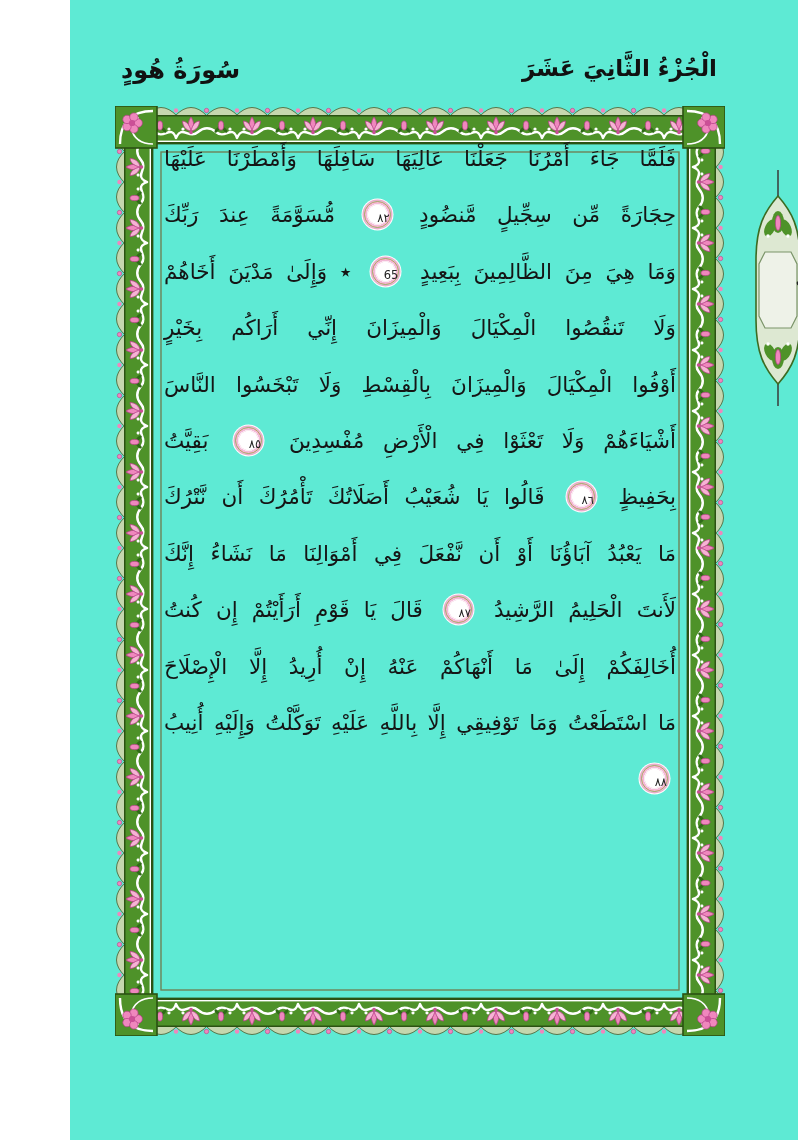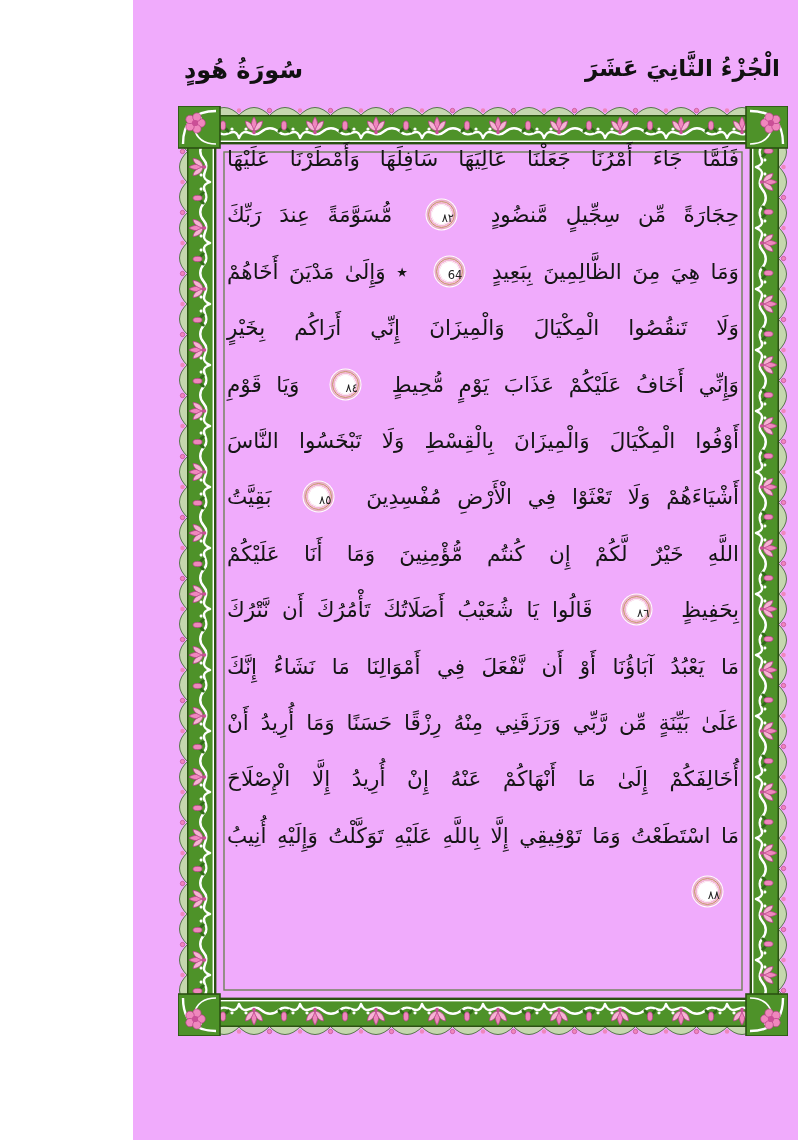--- a/index.html
+++ b/index.html
@@ -1,17 +1,17 @@
 <!DOCTYPE html>
 <html lang="ar" dir="rtl"><head>
 <meta charset="utf-8">
 <style>
   * { margin:0; padding:0; box-sizing:border-box; }
   body { background:#ffffff; font-family:"DejaVu Sans", sans-serif; }
-  .page { position:relative; width:665px; height:1140px; background:#f0abfc; overflow:hidden; direction:rtl; color:#1a1a1a; }
+  .page { position:relative; width:728px; height:1140px; background:#5eead4; overflow:hidden; direction:rtl; color:#1a1a1a; }
 
   
   .surah-header { position:absolute; left:60px; top:56px; width:110px; text-align:left;
     font-size:24px; font-weight:bold; color:#111; white-space:nowrap; }
   .juz-header { position:absolute; left:502px; top:55px; width:145px; text-align:right;
     font-size:23px; font-weight:bold; color:#111; white-space:nowrap; direction:rtl; }
 
   
   .frame-wrap { position:absolute; left:45px; top:106px; width:610px; height:930px; }
   .frame-wrap svg { display:block; }
@@ -20,21 +20,21 @@
   .text-block { position:absolute; left:94px; top:131px; width:512px; height:846px; }
   .qline { height:56.4px; line-height:56.4px; font-size:21.5px; direction:rtl;
     text-align:justify; text-align-last:justify; text-justify:inter-word;
     white-space:normal; color:#151515; }
   .qline span { vertical-align:baseline; }
 
   
   .vm { display:inline-block; width:27px; height:27px; border-radius:50%;
     background:radial-gradient(circle, #ffffff 0 52%, #fbe9f2 53% 60%, #f3b9d6 61% 82%, #fdeff6 83% 100%);
     border:1px solid #c59a63; box-shadow:0 0 0 1.5px #eaaccb, 0 0 0 2.5px #ffffff;
-    line-height:26px; vertical-align:middle; margin:0 18px; }
+    line-height:26px; vertical-align:middle; margin:0 8px; }
   .vm-n { font-size:11.5px; color:#222; display:inline-block; line-height:26px; }
 
   
   .hizb-wrap { position:absolute; left:677px; top:170px; width:62px; height:236px; }
   .hizb-labels { position:absolute; left:717px; top:273px; width:62px; text-align:center; pointer-events:none; }
   .hizb-label { font-size:14.5px; font-weight:bold; color:#222; line-height:17px; }
   .hizb-number { font-size:13px; color:#222; line-height:13px; }
 
   
   .page-number { position:absolute; left:45px; top:1050px; width:610px; text-align:center;
@@ -113,29 +113,27 @@
           <use href="#cornerpiece"></use>
         </g>
 
       <rect x="46" y="46" width="518" height="838" fill="none" stroke="#6e8258" stroke-width="1.4"></rect>
     </svg>
   </div>
 
   <div class="text-block">
       <div class="qline"><span>فَلَمَّا جَاءَ أَمْرُنَا جَعَلْنَا عَالِيَهَا سَافِلَهَا وَأَمْطَرْنَا عَلَيْهَا</span></div>
       <div class="qline"><span>حِجَارَةً مِّن سِجِّيلٍ مَّنضُودٍ </span><span class="vm"><span class="vm-n">٨٢</span></span><span> مُّسَوَّمَةً عِندَ رَبِّكَ</span></div>
-      <div class="qline"><span>وَمَا هِيَ مِنَ الظَّالِمِينَ بِبَعِيدٍ </span><span class="vm"><span class="vm-n">64</span></span><span> ٭ وَإِلَىٰ مَدْيَنَ أَخَاهُمْ</span></div>
+      <div class="qline"><span>وَمَا هِيَ مِنَ الظَّالِمِينَ بِبَعِيدٍ </span><span class="vm"><span class="vm-n">65</span></span><span> ٭ وَإِلَىٰ مَدْيَنَ أَخَاهُمْ</span></div>
       <div class="qline"><span>وَلَا تَنقُصُوا الْمِكْيَالَ وَالْمِيزَانَ إِنِّي أَرَاكُم بِخَيْرٍ</span></div>
-      <div class="qline"><span>وَإِنِّي أَخَافُ عَلَيْكُمْ عَذَابَ يَوْمٍ مُّحِيطٍ </span><span class="vm"><span class="vm-n">٨٤</span></span><span> وَيَا قَوْمِ</span></div>
       <div class="qline"><span>أَوْفُوا الْمِكْيَالَ وَالْمِيزَانَ بِالْقِسْطِ وَلَا تَبْخَسُوا النَّاسَ</span></div>
       <div class="qline"><span>أَشْيَاءَهُمْ وَلَا تَعْثَوْا فِي الْأَرْضِ مُفْسِدِينَ </span><span class="vm"><span class="vm-n">٨٥</span></span><span> بَقِيَّتُ</span></div>
-      <div class="qline"><span>اللَّهِ خَيْرٌ لَّكُمْ إِن كُنتُم مُّؤْمِنِينَ وَمَا أَنَا عَلَيْكُمْ</span></div>
       <div class="qline"><span>بِحَفِيظٍ </span><span class="vm"><span class="vm-n">٨٦</span></span><span> قَالُوا يَا شُعَيْبُ أَصَلَاتُكَ تَأْمُرُكَ أَن نَّتْرُكَ</span></div>
       <div class="qline"><span>مَا يَعْبُدُ آبَاؤُنَا أَوْ أَن نَّفْعَلَ فِي أَمْوَالِنَا مَا نَشَاءُ إِنَّكَ</span></div>
-      <div class="qline"><span>عَلَىٰ بَيِّنَةٍ مِّن رَّبِّي وَرَزَقَنِي مِنْهُ رِزْقًا حَسَنًا وَمَا أُرِيدُ أَنْ</span></div>
+      <div class="qline"><span>لَأَنتَ الْحَلِيمُ الرَّشِيدُ </span><span class="vm"><span class="vm-n">٨٧</span></span><span> قَالَ يَا قَوْمِ أَرَأَيْتُمْ إِن كُنتُ</span></div>
       <div class="qline"><span>أُخَالِفَكُمْ إِلَىٰ مَا أَنْهَاكُمْ عَنْهُ إِنْ أُرِيدُ إِلَّا الْإِصْلَاحَ</span></div>
       <div class="qline"><span>مَا اسْتَطَعْتُ وَمَا تَوْفِيقِي إِلَّا بِاللَّهِ عَلَيْهِ تَوَكَّلْتُ وَإِلَيْهِ أُنِيبُ </span><span class="vm"><span class="vm-n">٨٨</span></span></div>
     </div>
 
   <div class="hizb-wrap">
     <svg width="62" height="236" viewBox="0 0 62 236">
       <line x1="31" y1="0" x2="31" y2="32" stroke="#3a3a3a" stroke-width="1.5"></line>
       <line x1="31" y1="212" x2="31" y2="236" stroke="#3a3a3a" stroke-width="1.5"></line>
       <path d="M31 26 C45 42 53 57 53 90 L53 150 C53 183 45 198 31 214 C17 198 9 183 9 150 L9 90 C9 57 17 42 31 26 Z" fill="#dde8d2" stroke="#3c6b22" stroke-width="1.6"></path>
       <path d="M18 82 L44 82 L50 94 L50 146 L44 158 L18 158 L12 146 L12 94 Z" fill="#eef2e8" stroke="#7a9368" stroke-width="1.2"></path>

